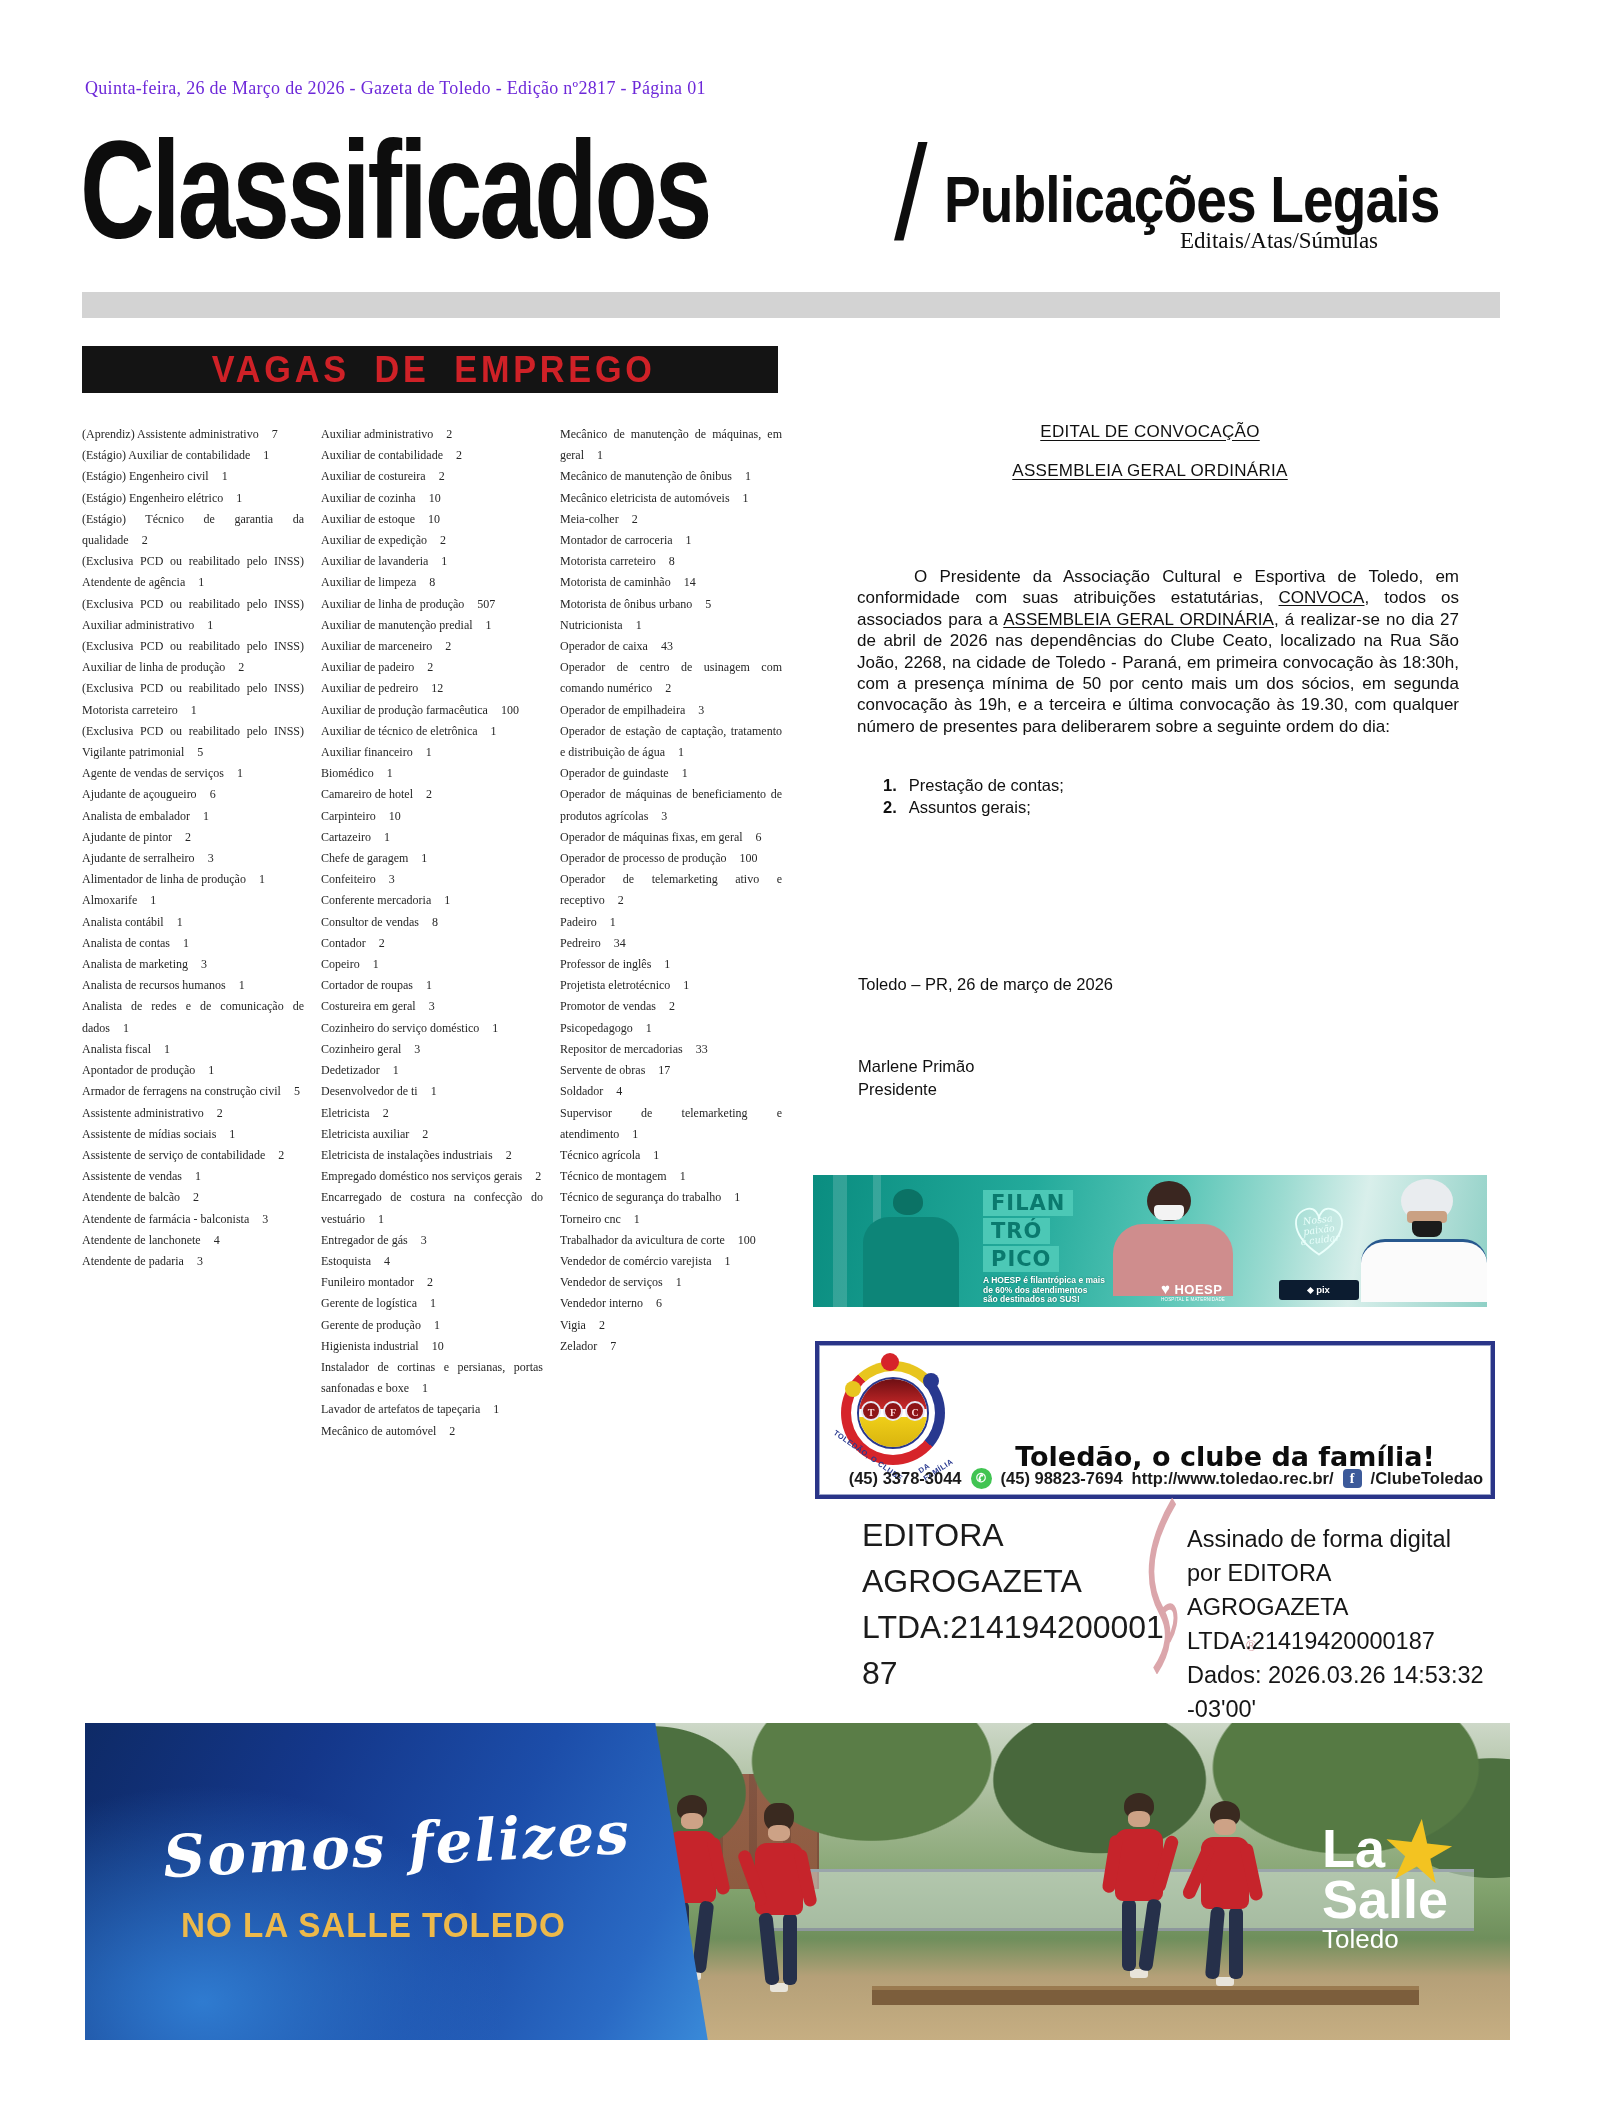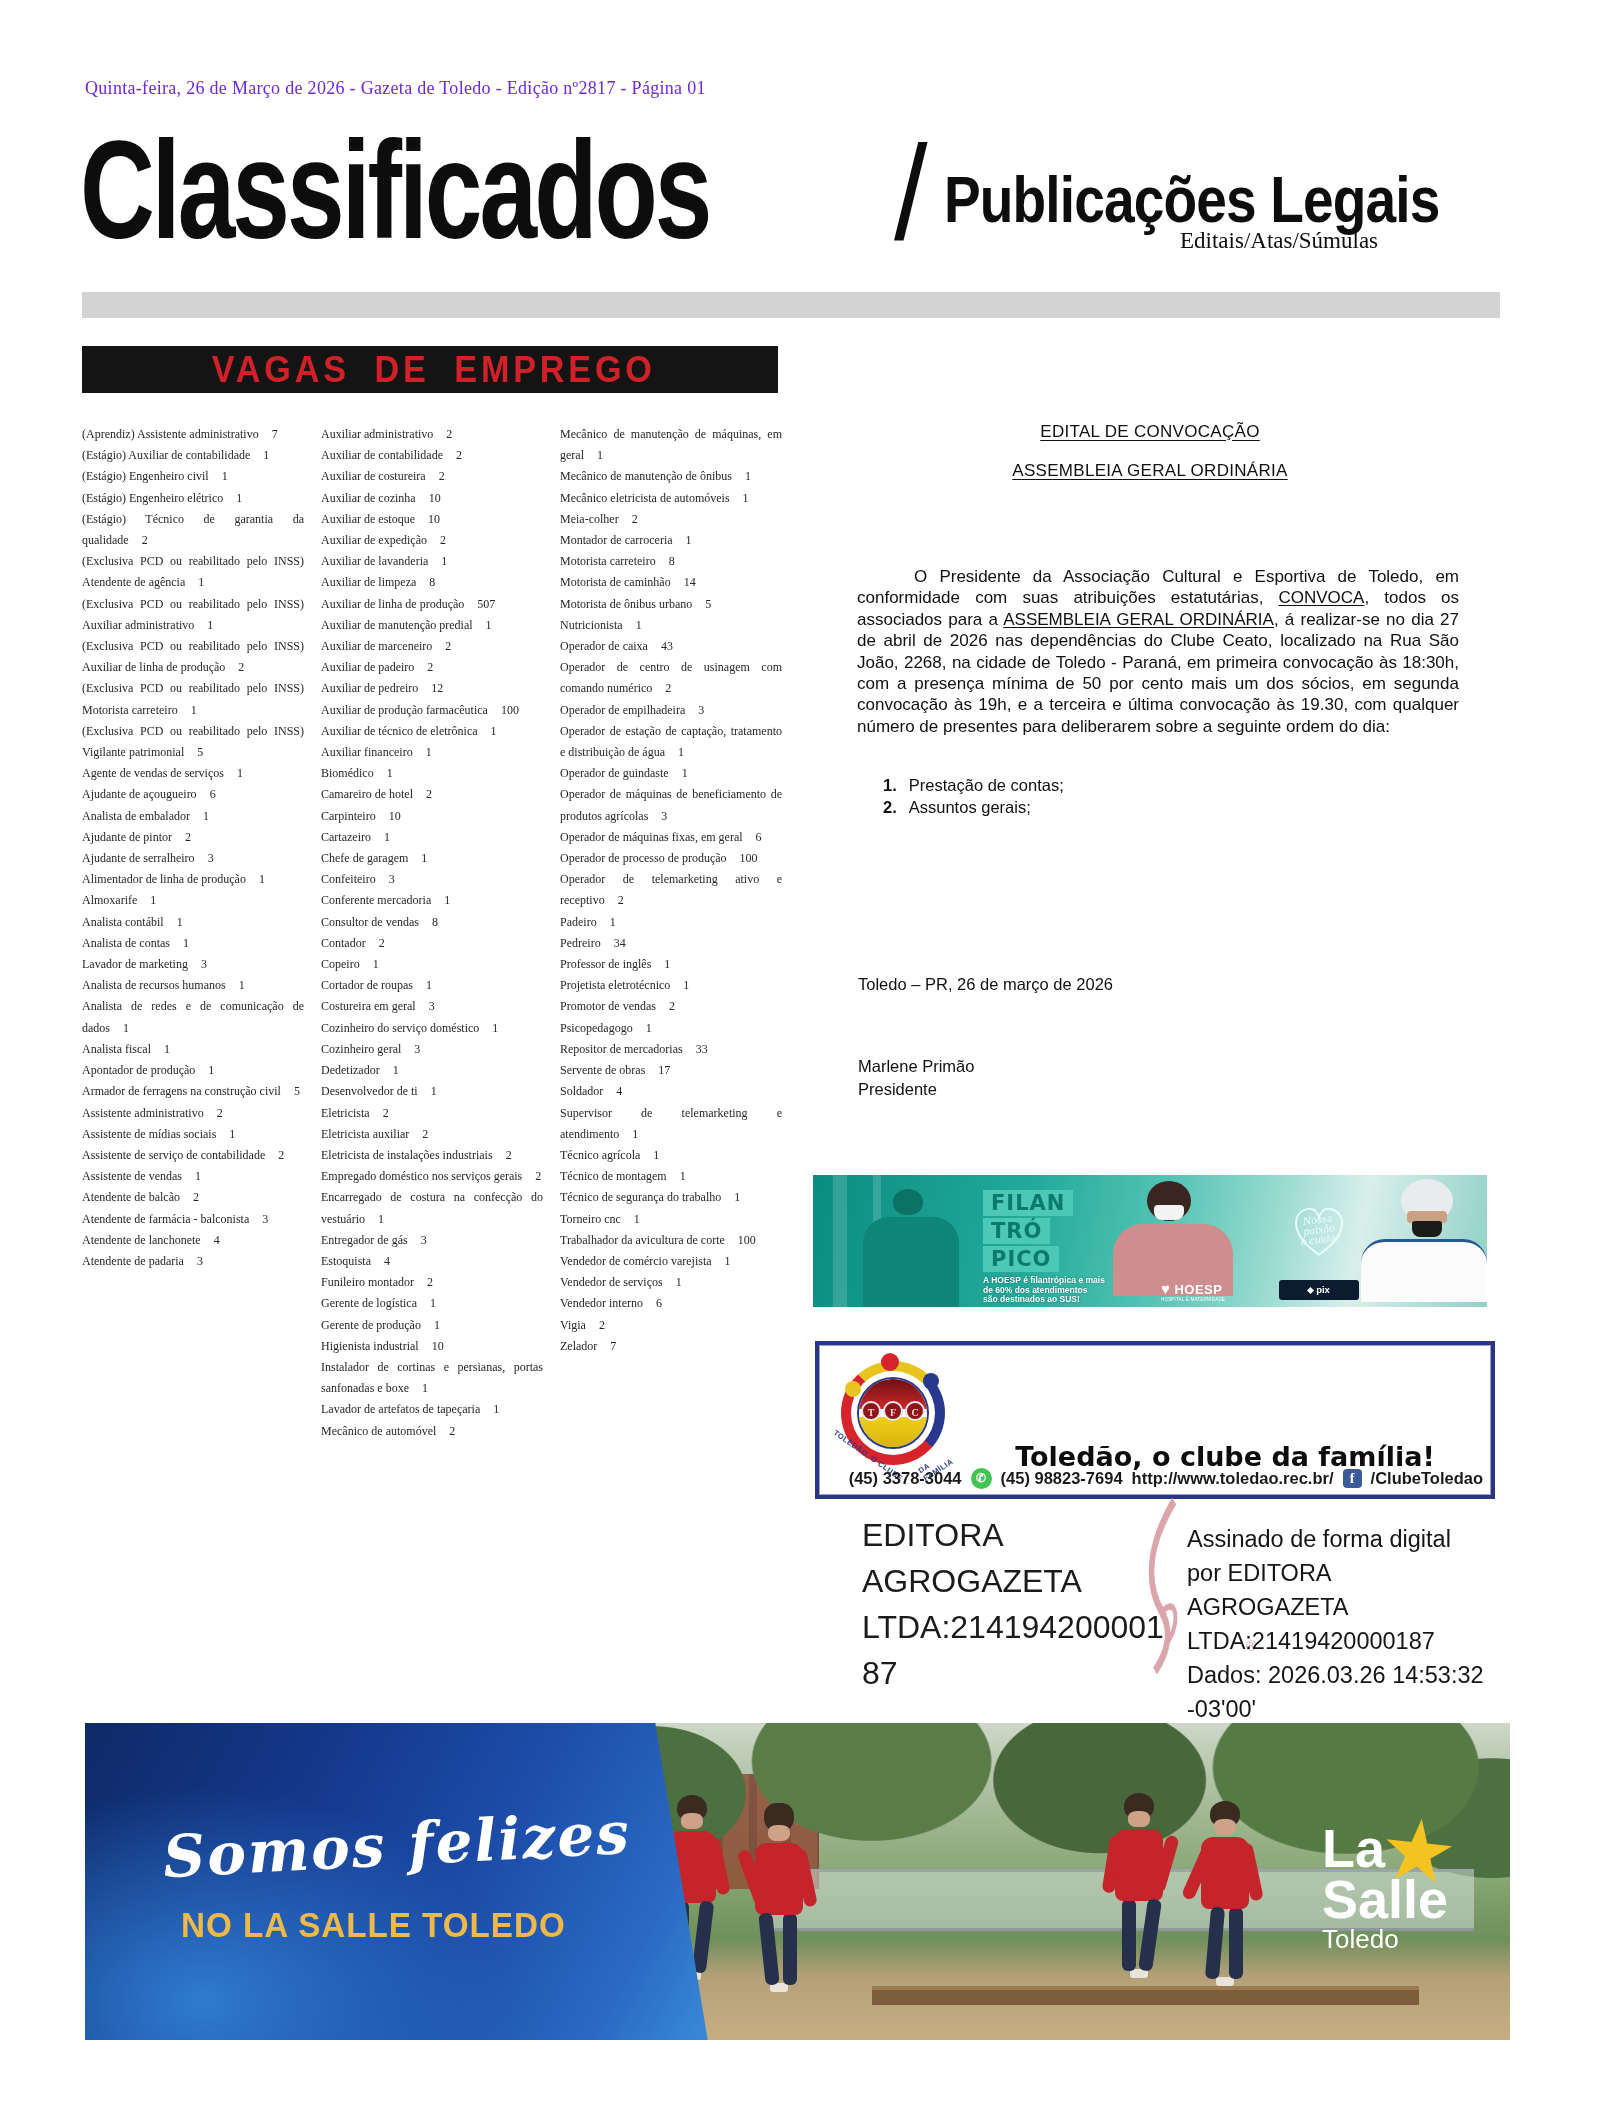--- a/index.html
+++ b/index.html
@@ -134,21 +134,21 @@
       <div class="job"><span>(Exclusiva PCD ou reabilitado pelo INSS) Vigilante patrimonial</span><span class="qty">5</span></div>
       <div class="job"><span>Agente de vendas de serviços</span><span class="qty">1</span></div>
       <div class="job"><span>Ajudante de açougueiro</span><span class="qty">6</span></div>
       <div class="job"><span>Analista de embalador</span><span class="qty">1</span></div>
       <div class="job"><span>Ajudante de pintor</span><span class="qty">2</span></div>
       <div class="job"><span>Ajudante de serralheiro</span><span class="qty">3</span></div>
       <div class="job"><span>Alimentador de linha de produção</span><span class="qty">1</span></div>
       <div class="job"><span>Almoxarife</span><span class="qty">1</span></div>
       <div class="job"><span>Analista contábil</span><span class="qty">1</span></div>
       <div class="job"><span>Analista de contas</span><span class="qty">1</span></div>
-      <div class="job"><span>Lavador de marketing</span><span class="qty">3</span></div>
+      <div class="job"><span>Analista de marketing</span><span class="qty">3</span></div>
       <div class="job"><span>Analista de recursos humanos</span><span class="qty">1</span></div>
       <div class="job"><span>Analista de redes e de comunicação de dados</span><span class="qty">1</span></div>
       <div class="job"><span>Analista fiscal</span><span class="qty">1</span></div>
       <div class="job"><span>Apontador de produção</span><span class="qty">1</span></div>
       <div class="job"><span>Armador de ferragens na construção civil</span><span class="qty">5</span></div>
       <div class="job"><span>Assistente administrativo</span><span class="qty">2</span></div>
       <div class="job"><span>Assistente de mídias sociais</span><span class="qty">1</span></div>
       <div class="job"><span>Assistente de serviço de contabilidade</span><span class="qty">2</span></div>
       <div class="job"><span>Assistente de vendas</span><span class="qty">1</span></div>
       <div class="job"><span>Atendente de balcão</span><span class="qty">2</span></div>

